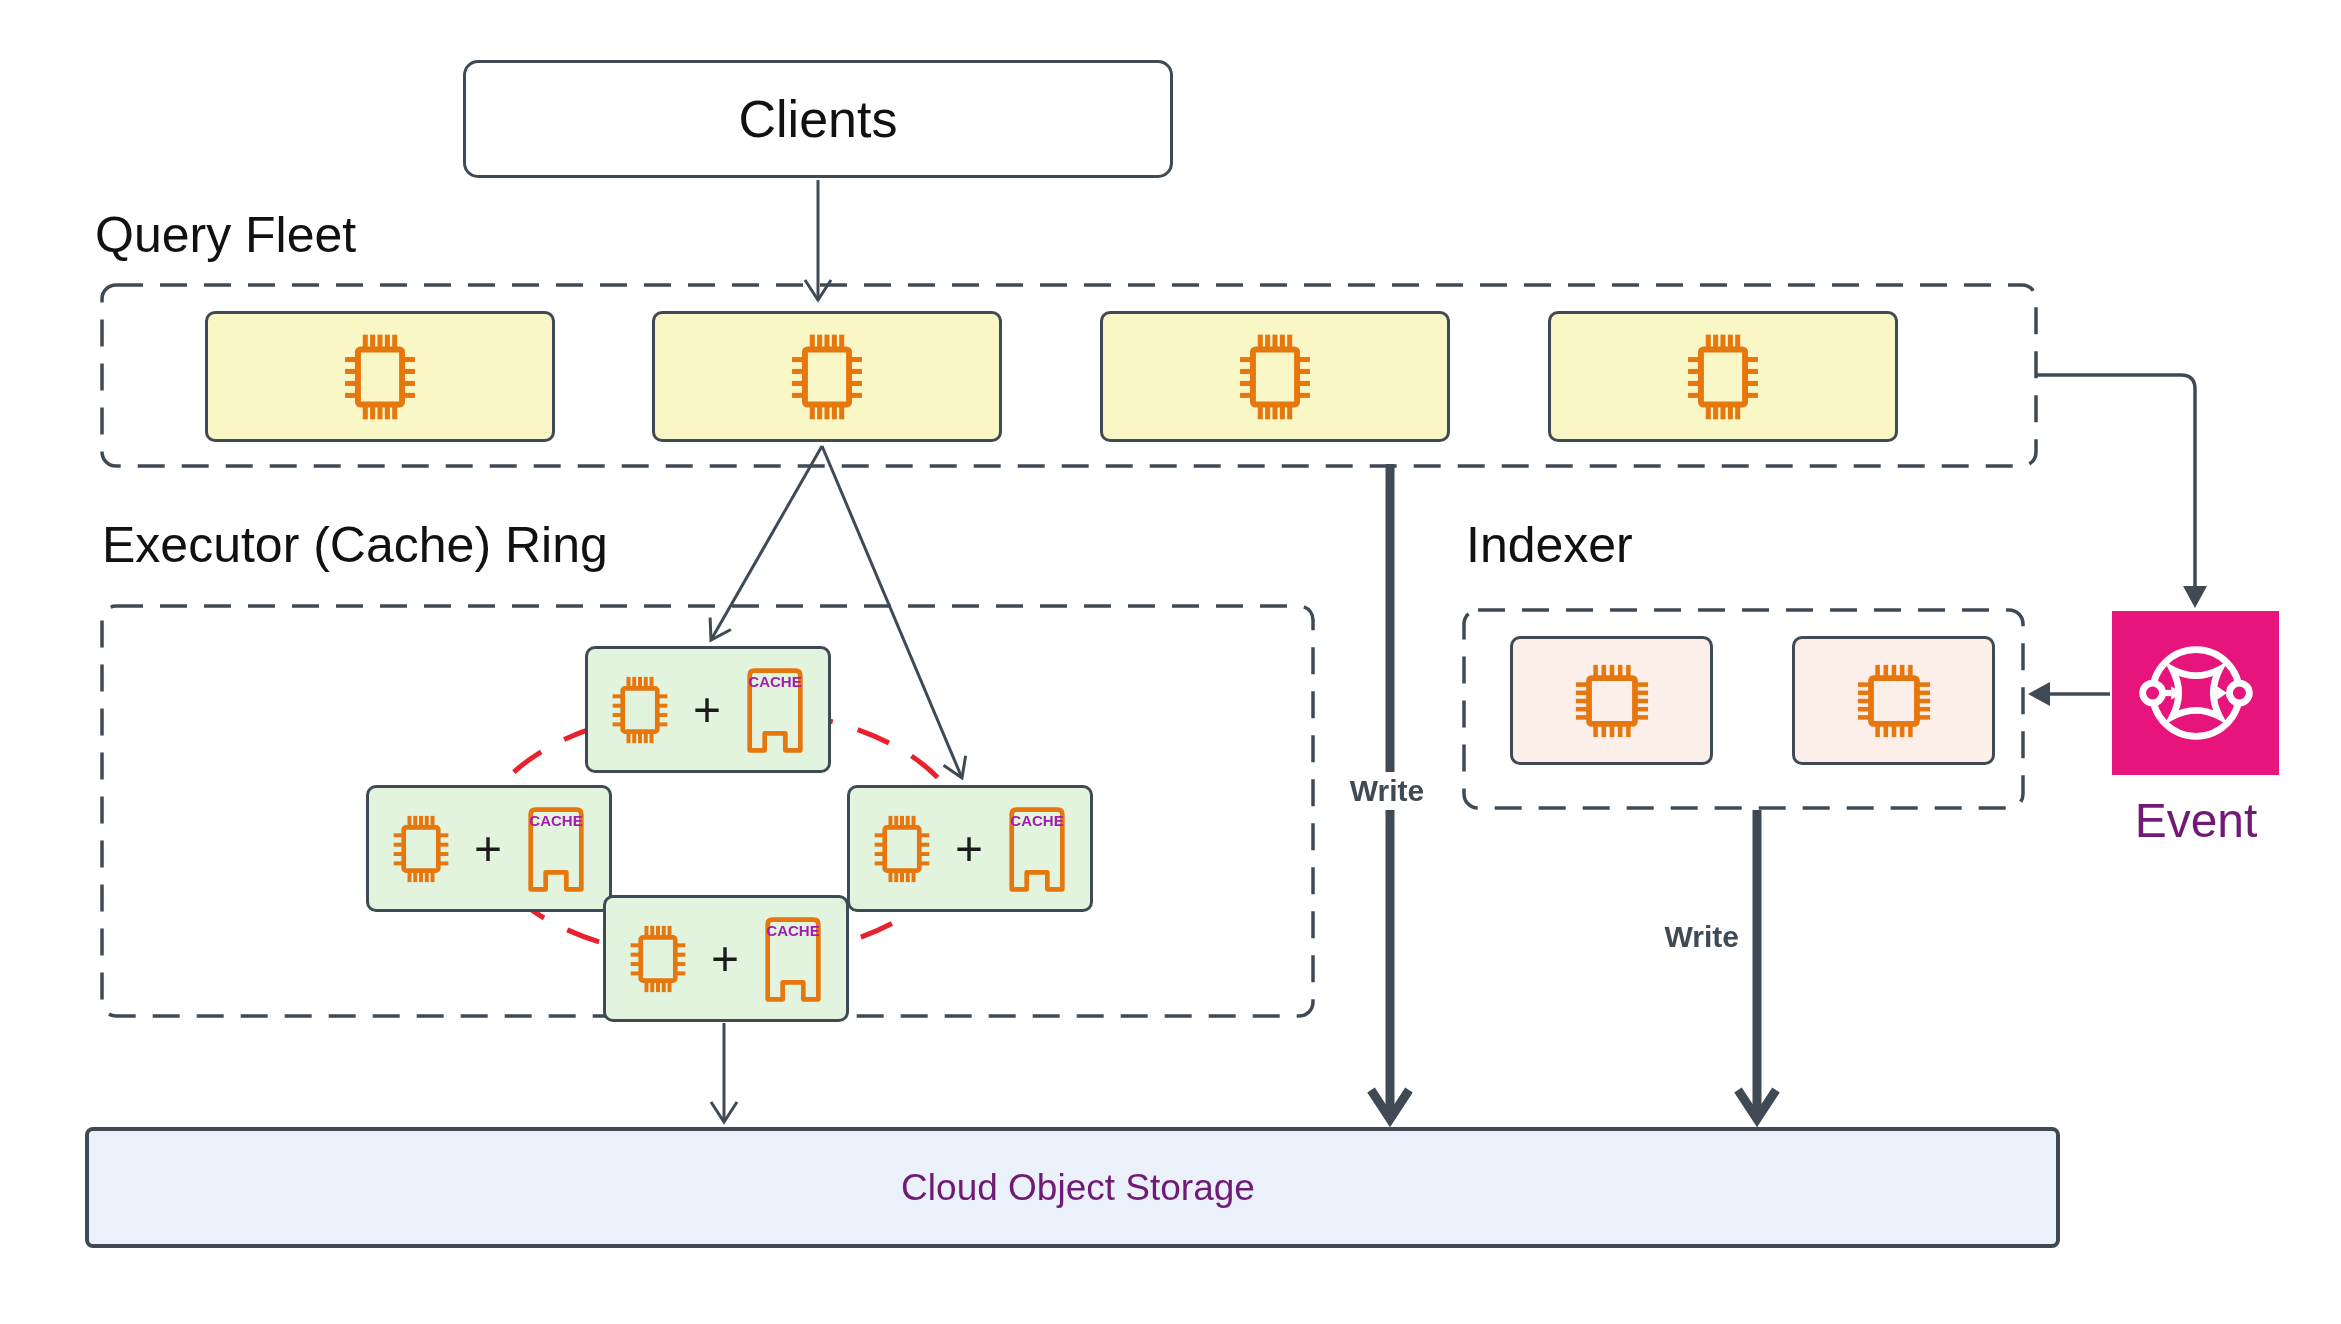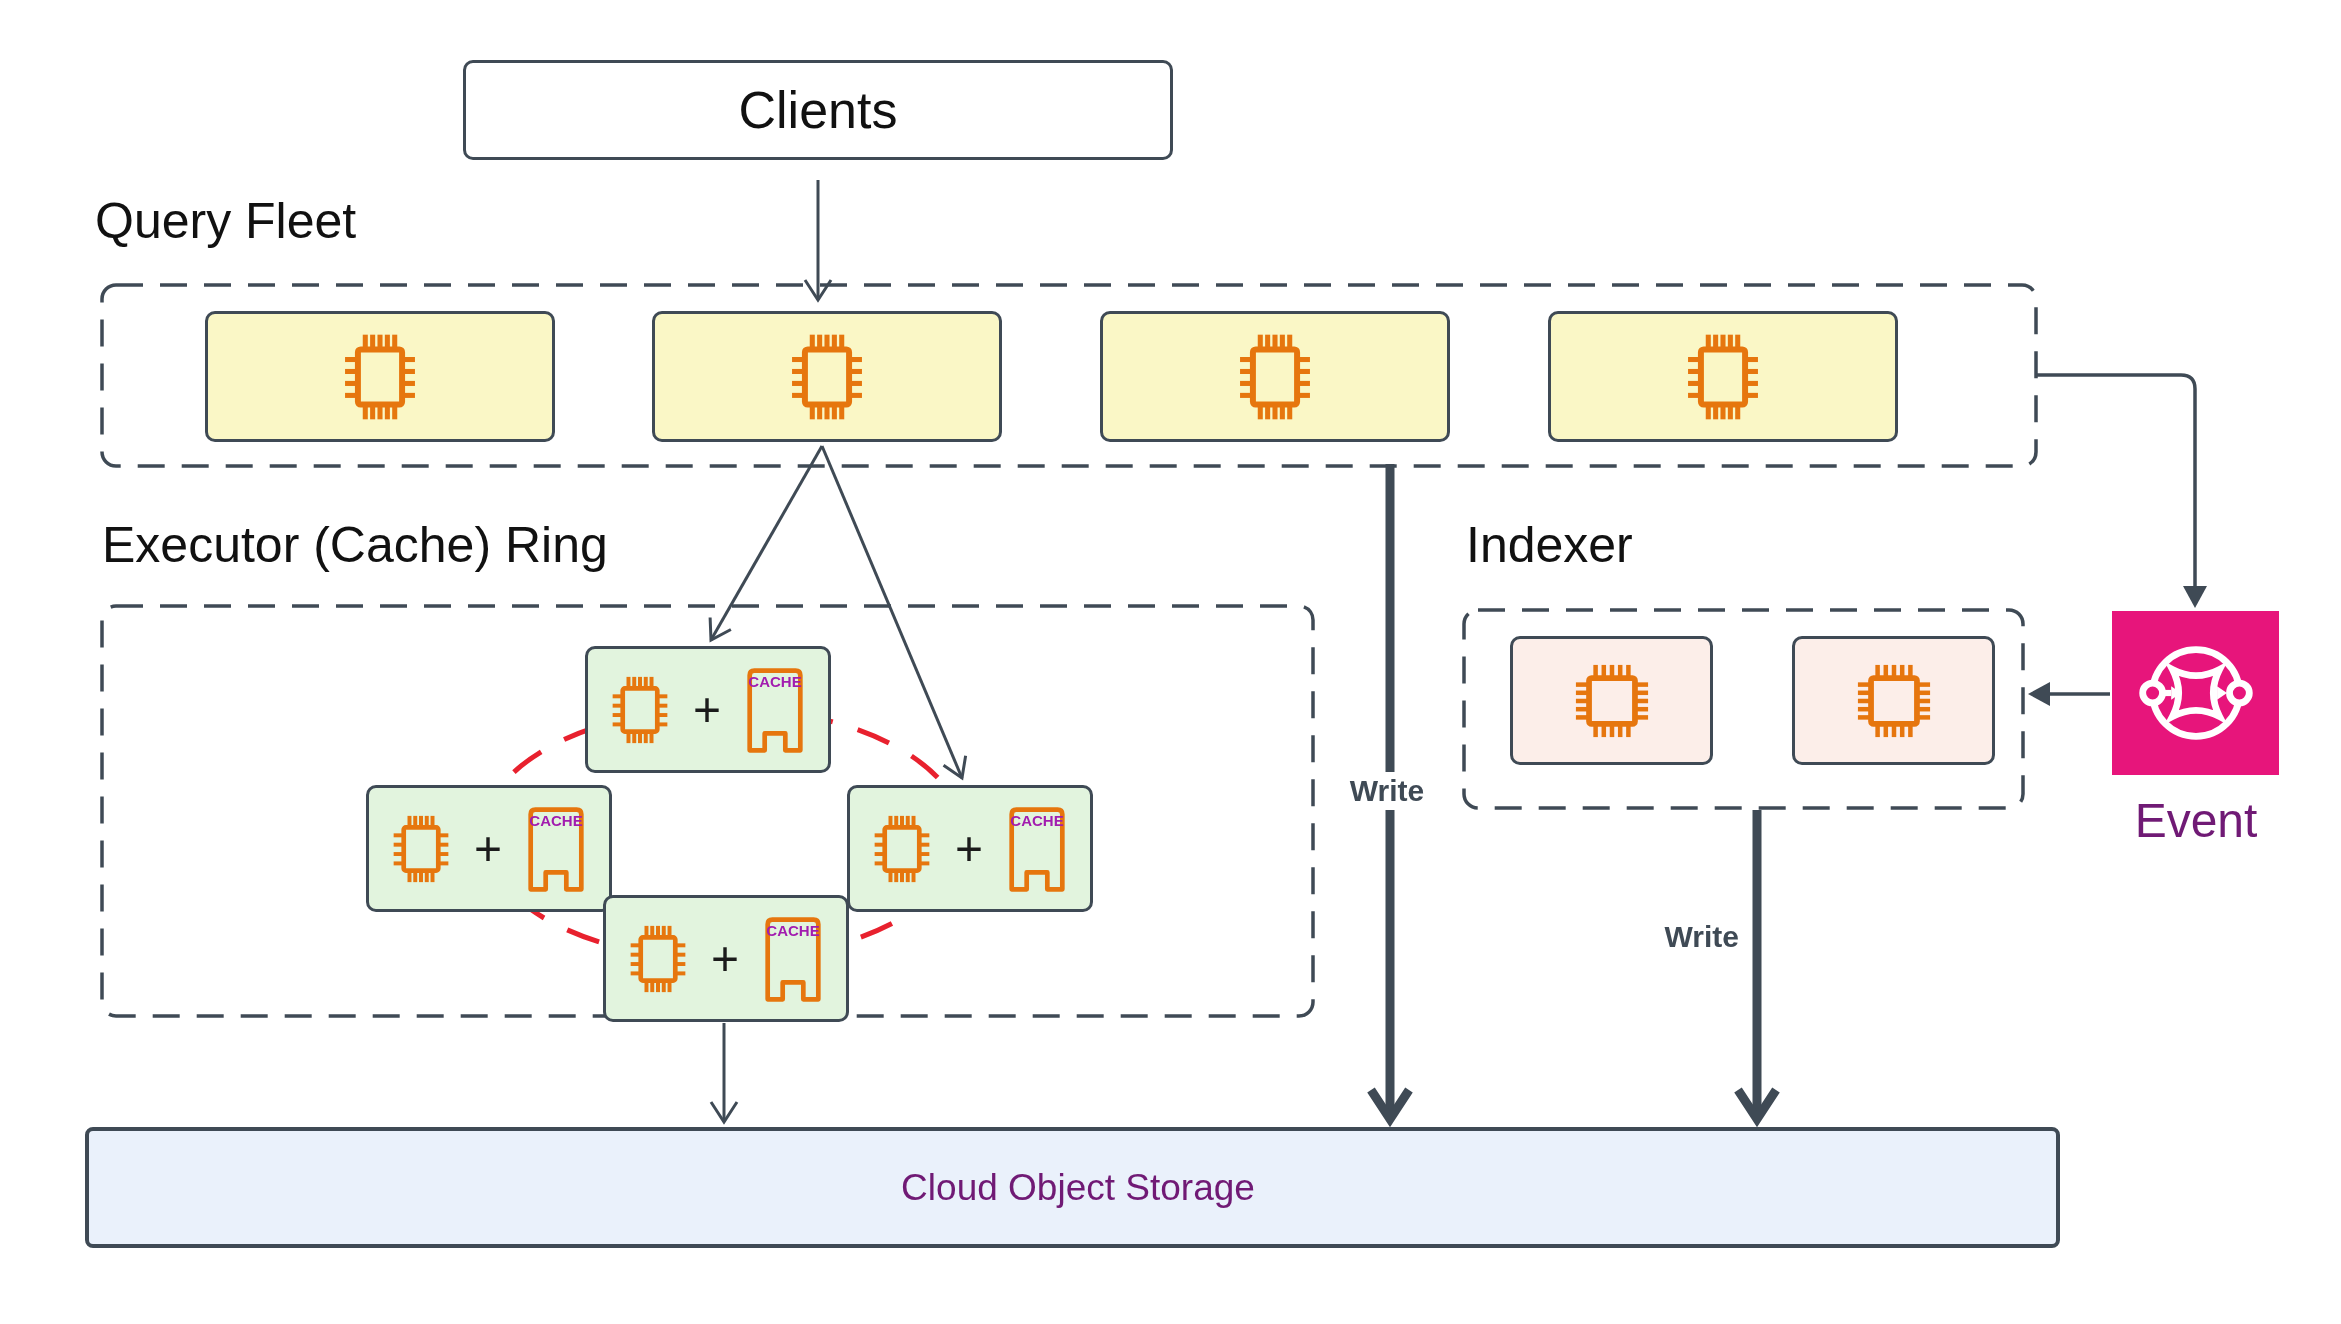--- a/index.html
+++ b/index.html
@@ -13,21 +13,21 @@
   svg.layer{position:absolute;left:0;top:0;width:2341px;height:1324px;}
   .under{z-index:0;}
   .over{z-index:2;}
 
   .node{
     position:absolute;box-sizing:border-box;
     border:3px solid #3F4A55;border-radius:10px;
     display:flex;align-items:center;justify-content:center;
     z-index:1;
   }
-  .clients-box{left:463px;top:60px;width:710px;height:100px;background:#ffffff;}
+  .clients-box{left:463px;top:60px;width:710px;height:118px;background:#ffffff;border-radius:15px;}
   .clients-box .title{font-size:52px;color:#111111;}
 
   .yellow{background:#FAF7C6;width:350px;height:131px;top:311px;}
   .y1{left:205px;} .y2{left:652px;} .y3{left:1100px;} .y4{left:1548px;}
 
   .green{background:#E2F4DE;width:246px;height:127px;gap:24px;}
   .g-top{left:585px;top:646px;}
   .g-left{left:366px;top:785px;}
   .g-right{left:847px;top:785px;}
   .g-bottom{left:603px;top:895px;}
@@ -43,21 +43,21 @@
 
   .storage{
     left:85px;top:1127px;width:1975px;height:121px;
     background:#EAF1FB;border-radius:8px;border-width:4px;
   }
   .storage .title{font-size:37px;color:#701a75;margin-left:11px;}
 
   .section-title{
     position:absolute;font-size:50px;color:#111111;z-index:3;white-space:nowrap;
   }
-  .t-queryfleet{left:95px;top:192px;}
+  .t-queryfleet{left:95px;top:206px;}
   .t-executor{left:102px;top:516px;}
   .t-indexer{left:1466px;top:516px;}
 
   .eq-label{
     position:absolute;left:2056px;top:790px;width:280px;z-index:3;
     font-size:48px;color:#701a75;text-align:center;line-height:62px;
   }
 
   .write-label{
     position:absolute;z-index:3;font-size:30px;font-weight:bold;color:#3F4A55;

